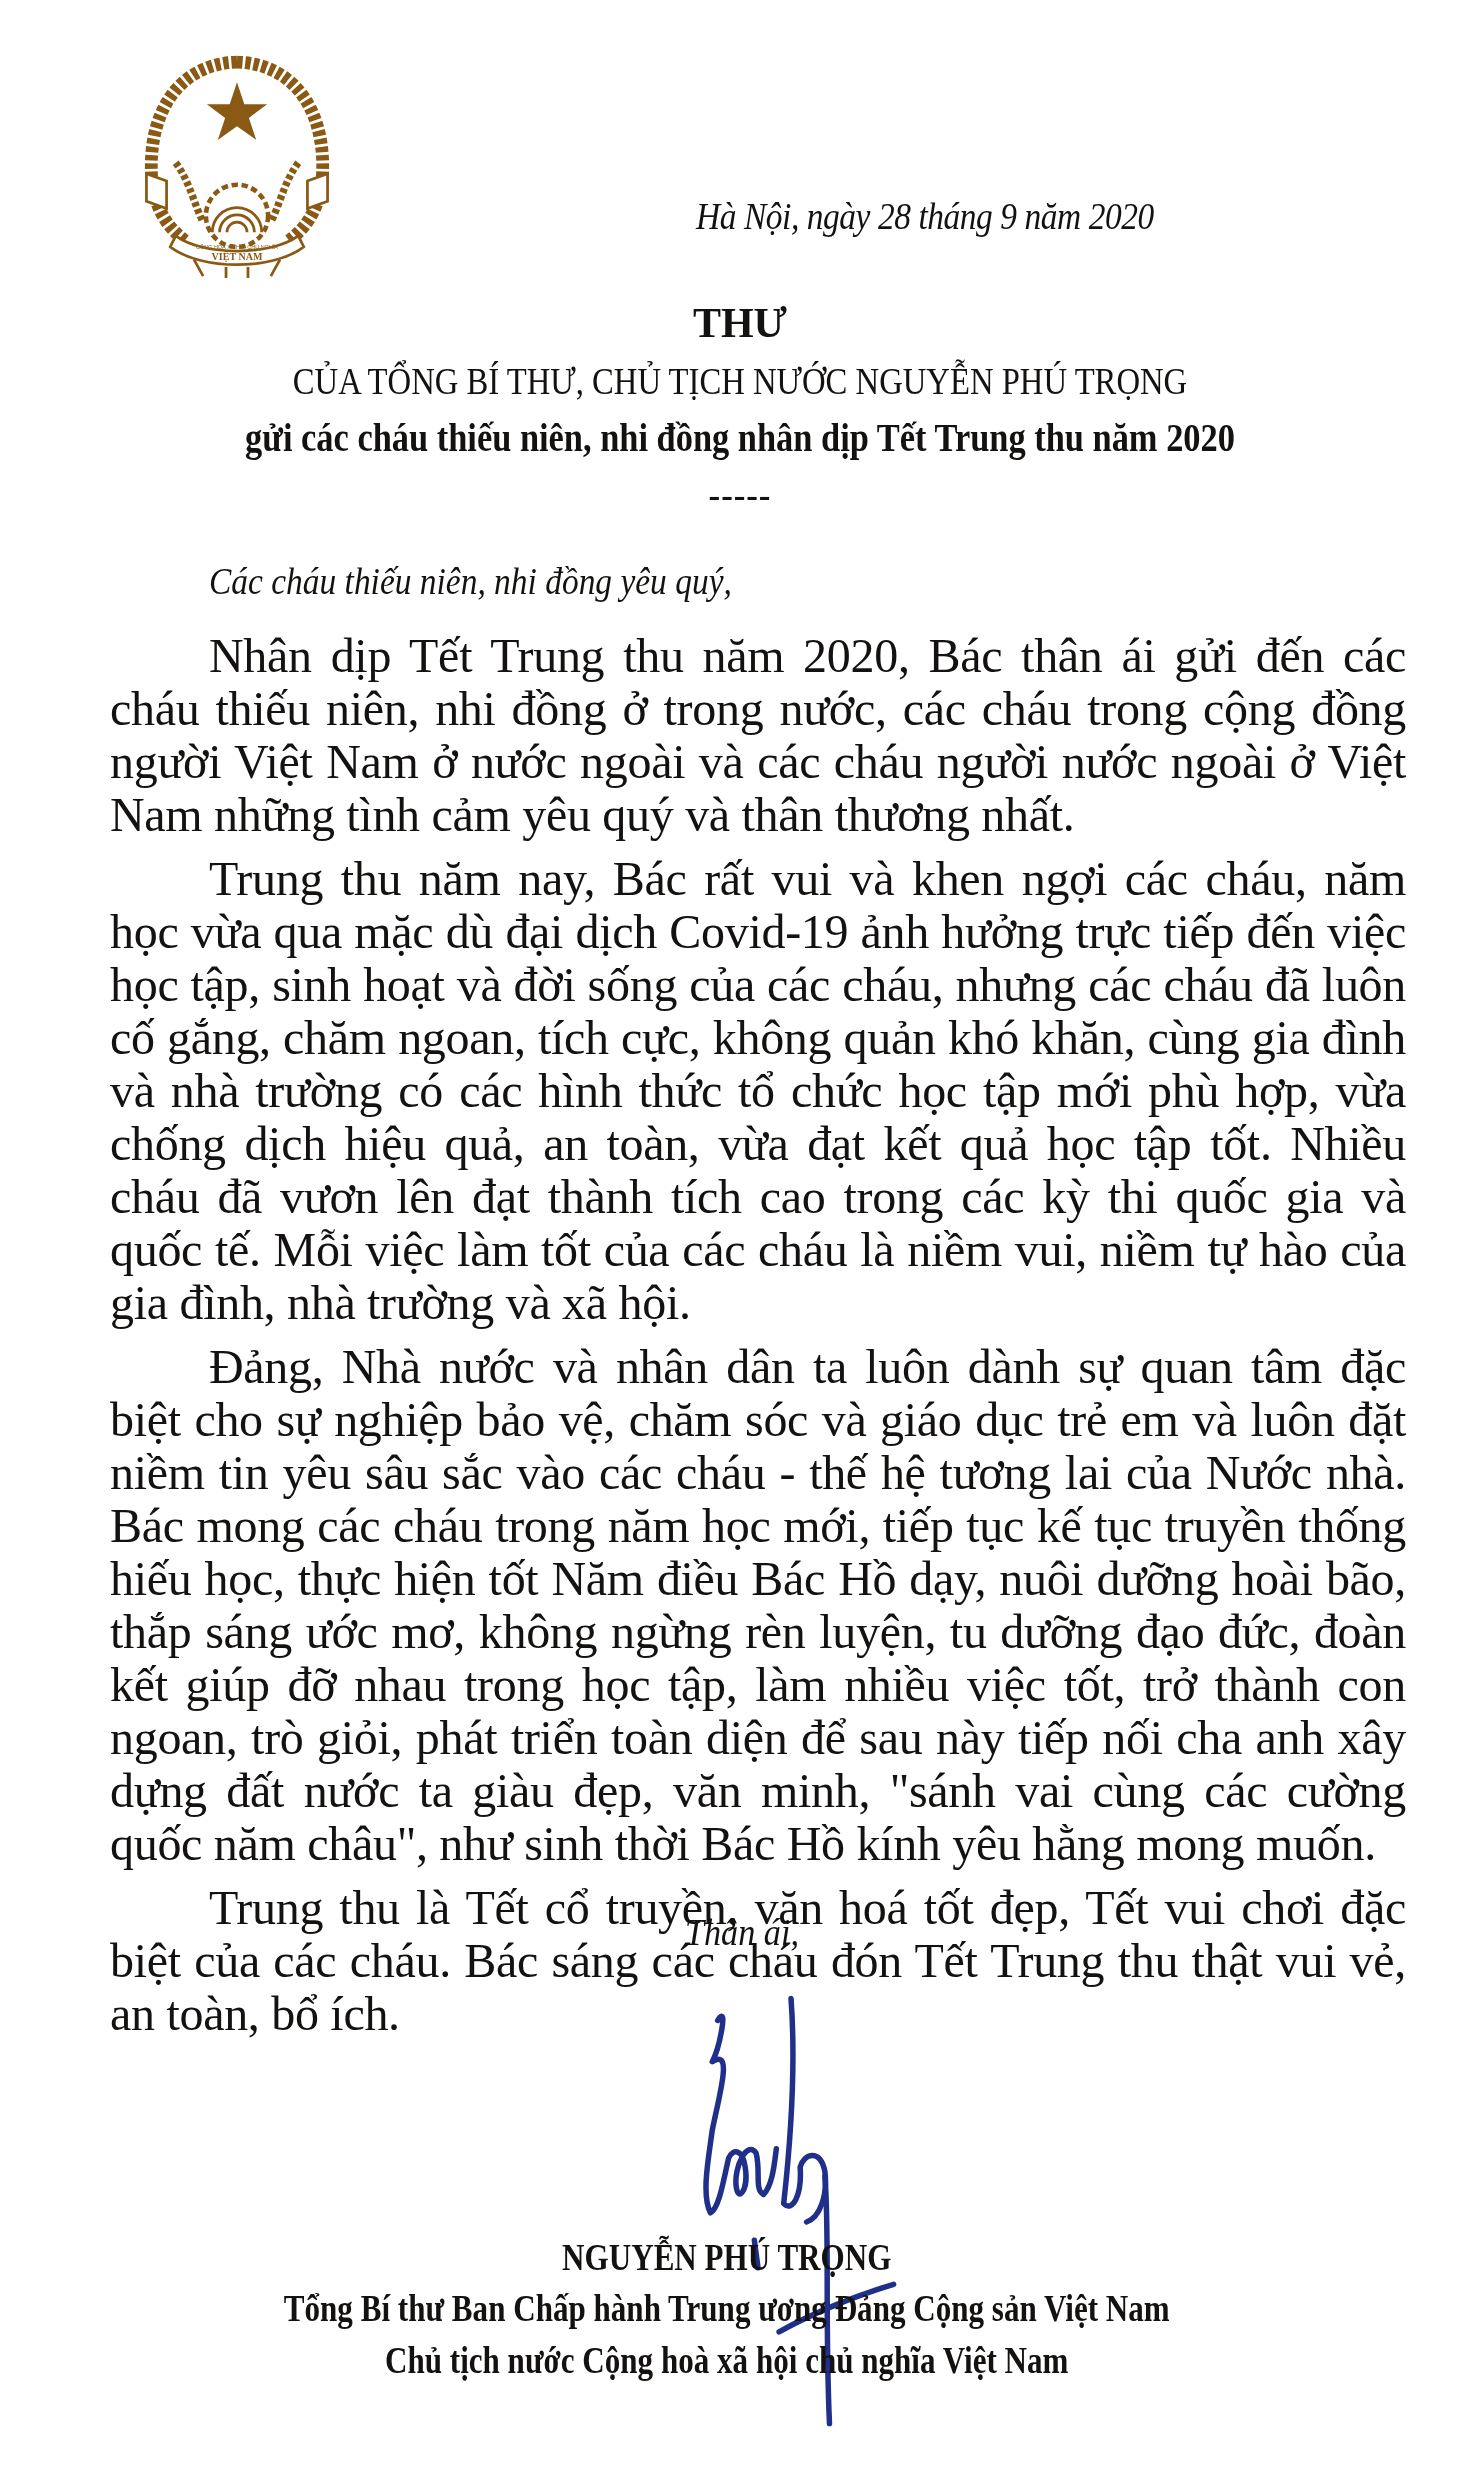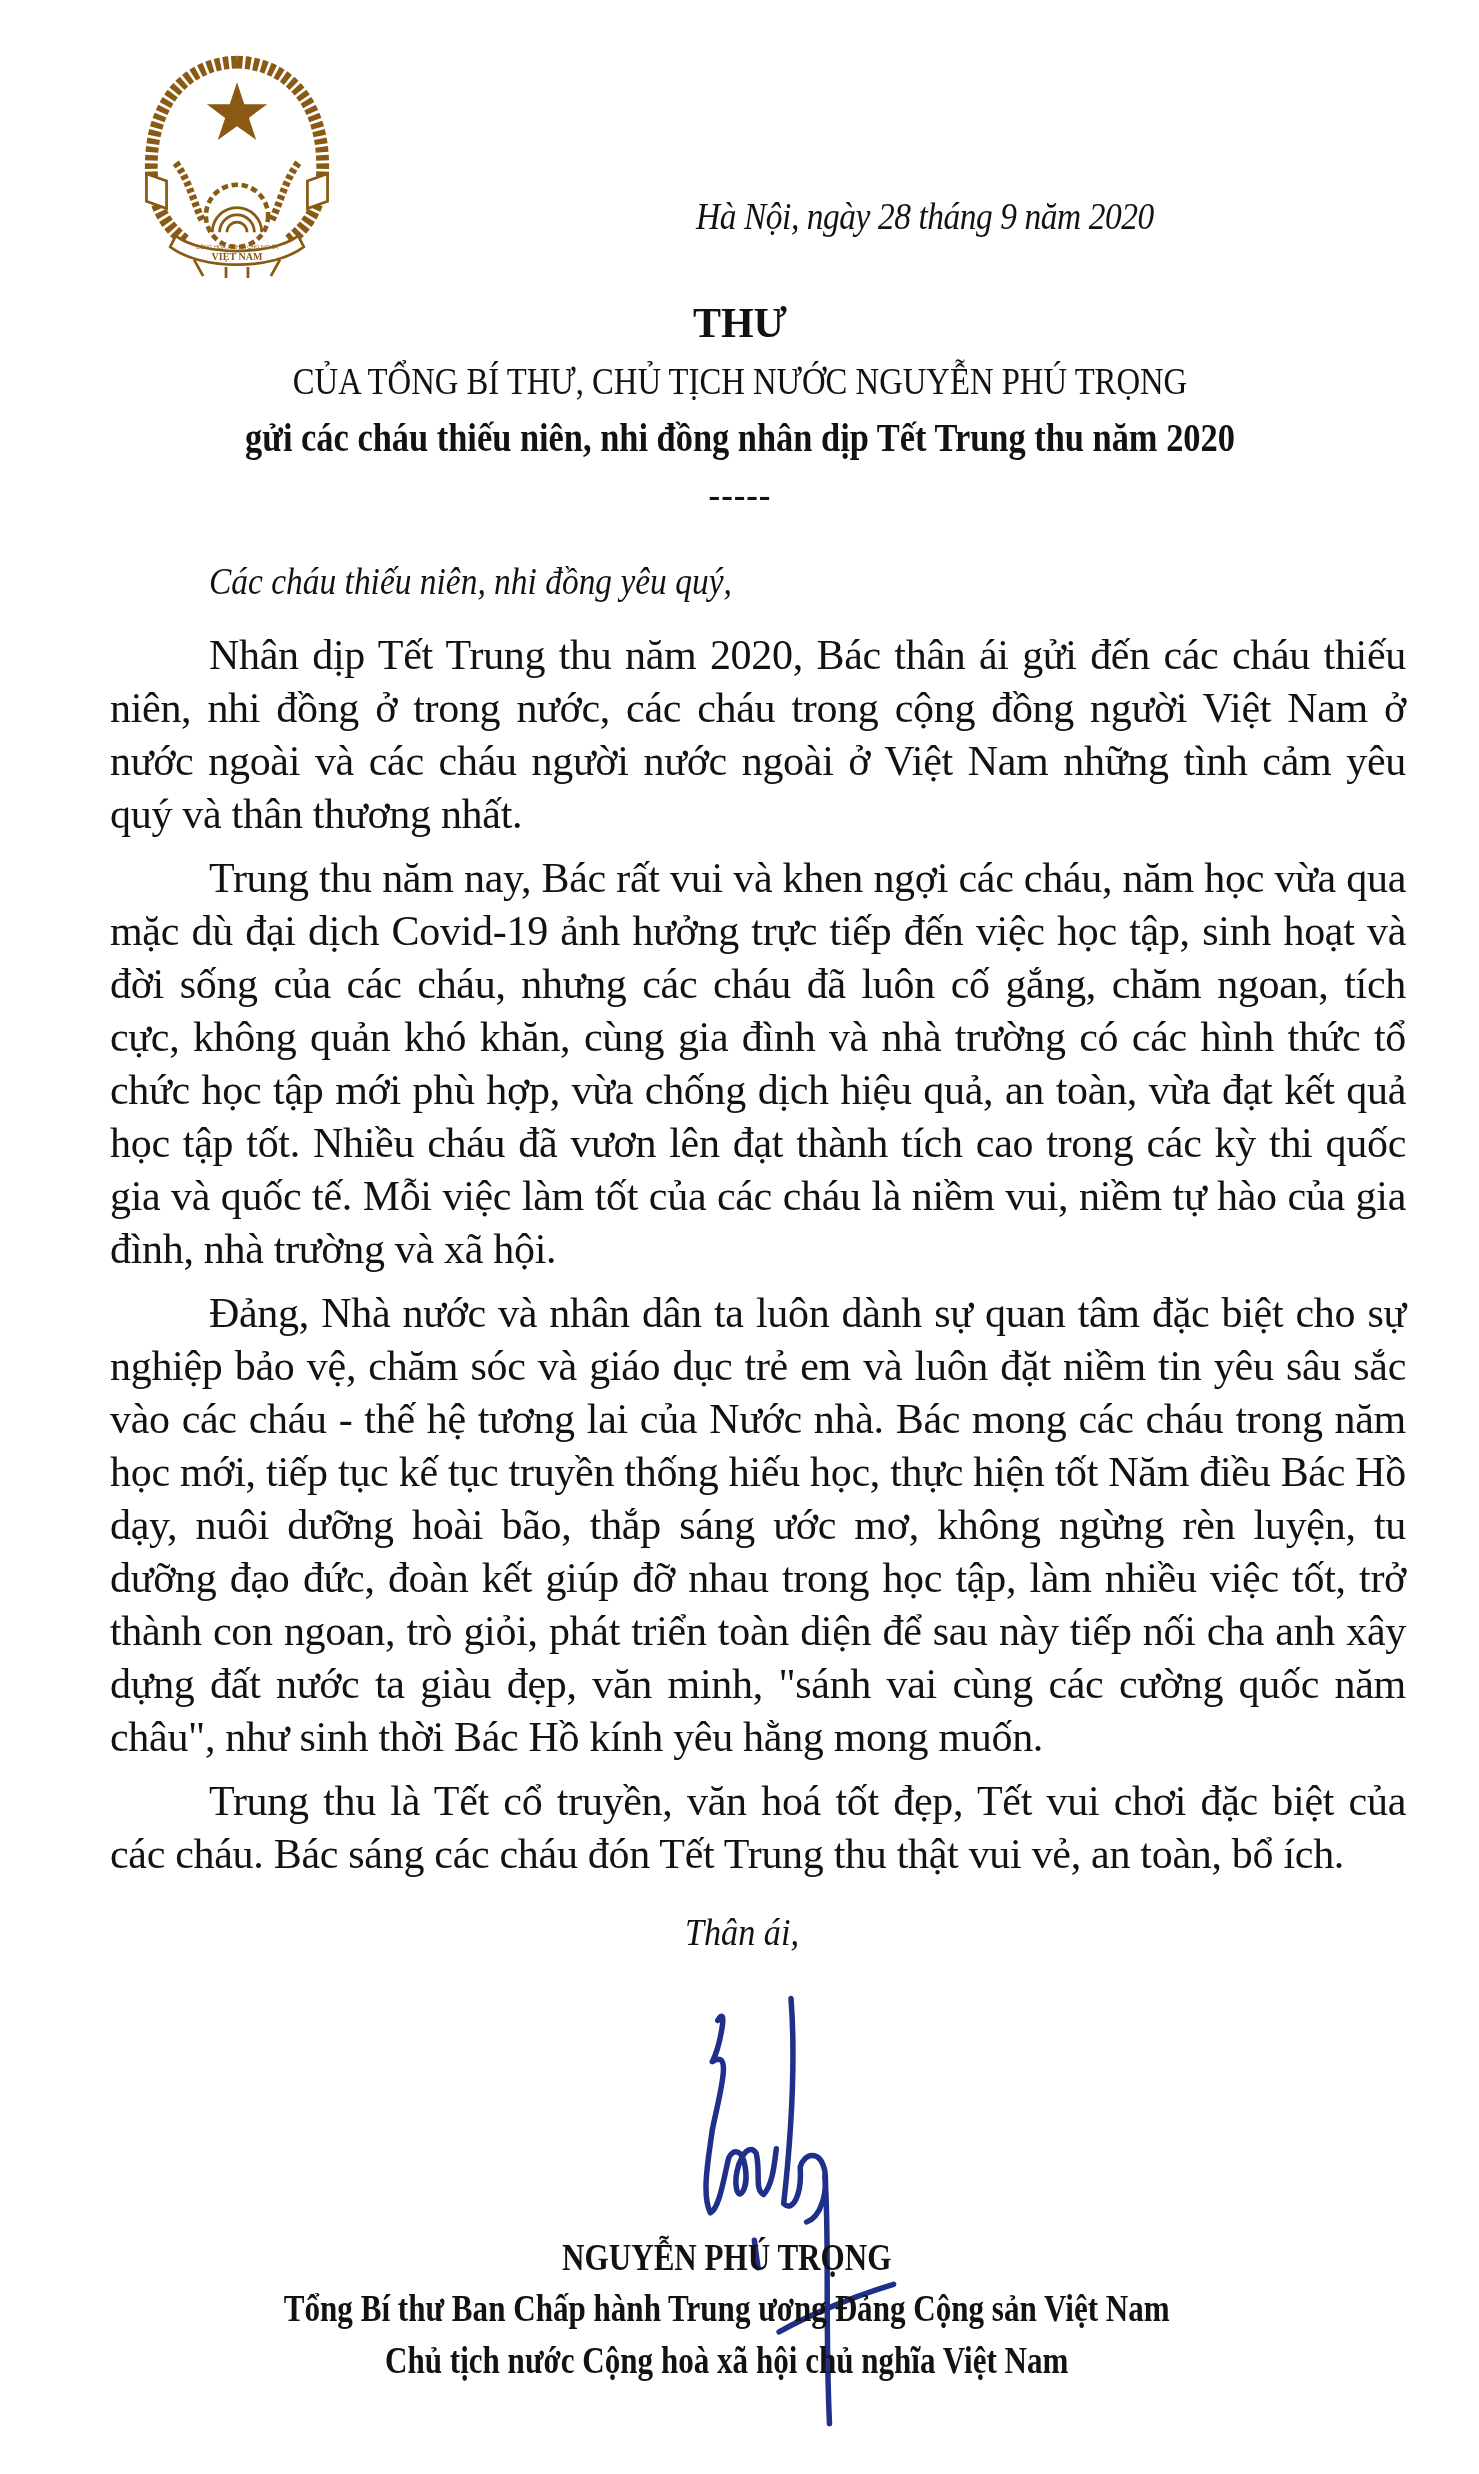--- a/index.html
+++ b/index.html
@@ -75,21 +75,21 @@
     white-space: nowrap;
   }
   .body-text {
     position: absolute;
     left: 110px;
     top: 629px;
     width: 1296px;
   }
   .para {
     margin: 0 0 11px 0;
-    font-size: 42px;
+    font-size: 48px;
     line-height: 53px;
     text-align: justify;
     text-indent: 99px;
     letter-spacing: -0.3px;
   }
   .closing {
     position: absolute;
     left: 685px;
     top: 1910px;
     font-size: 38px;

